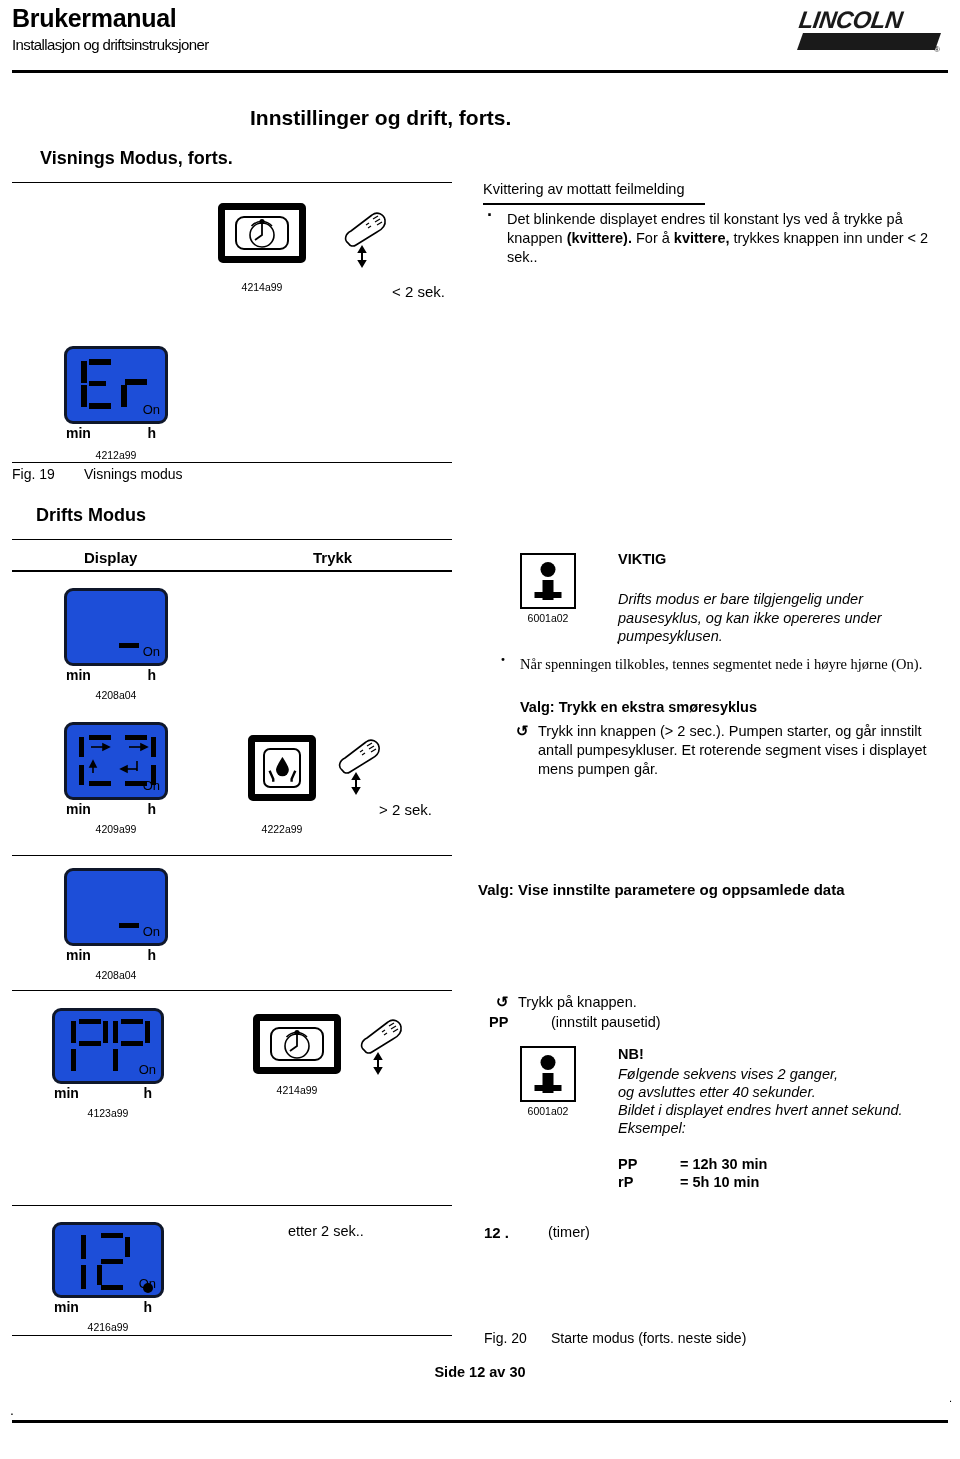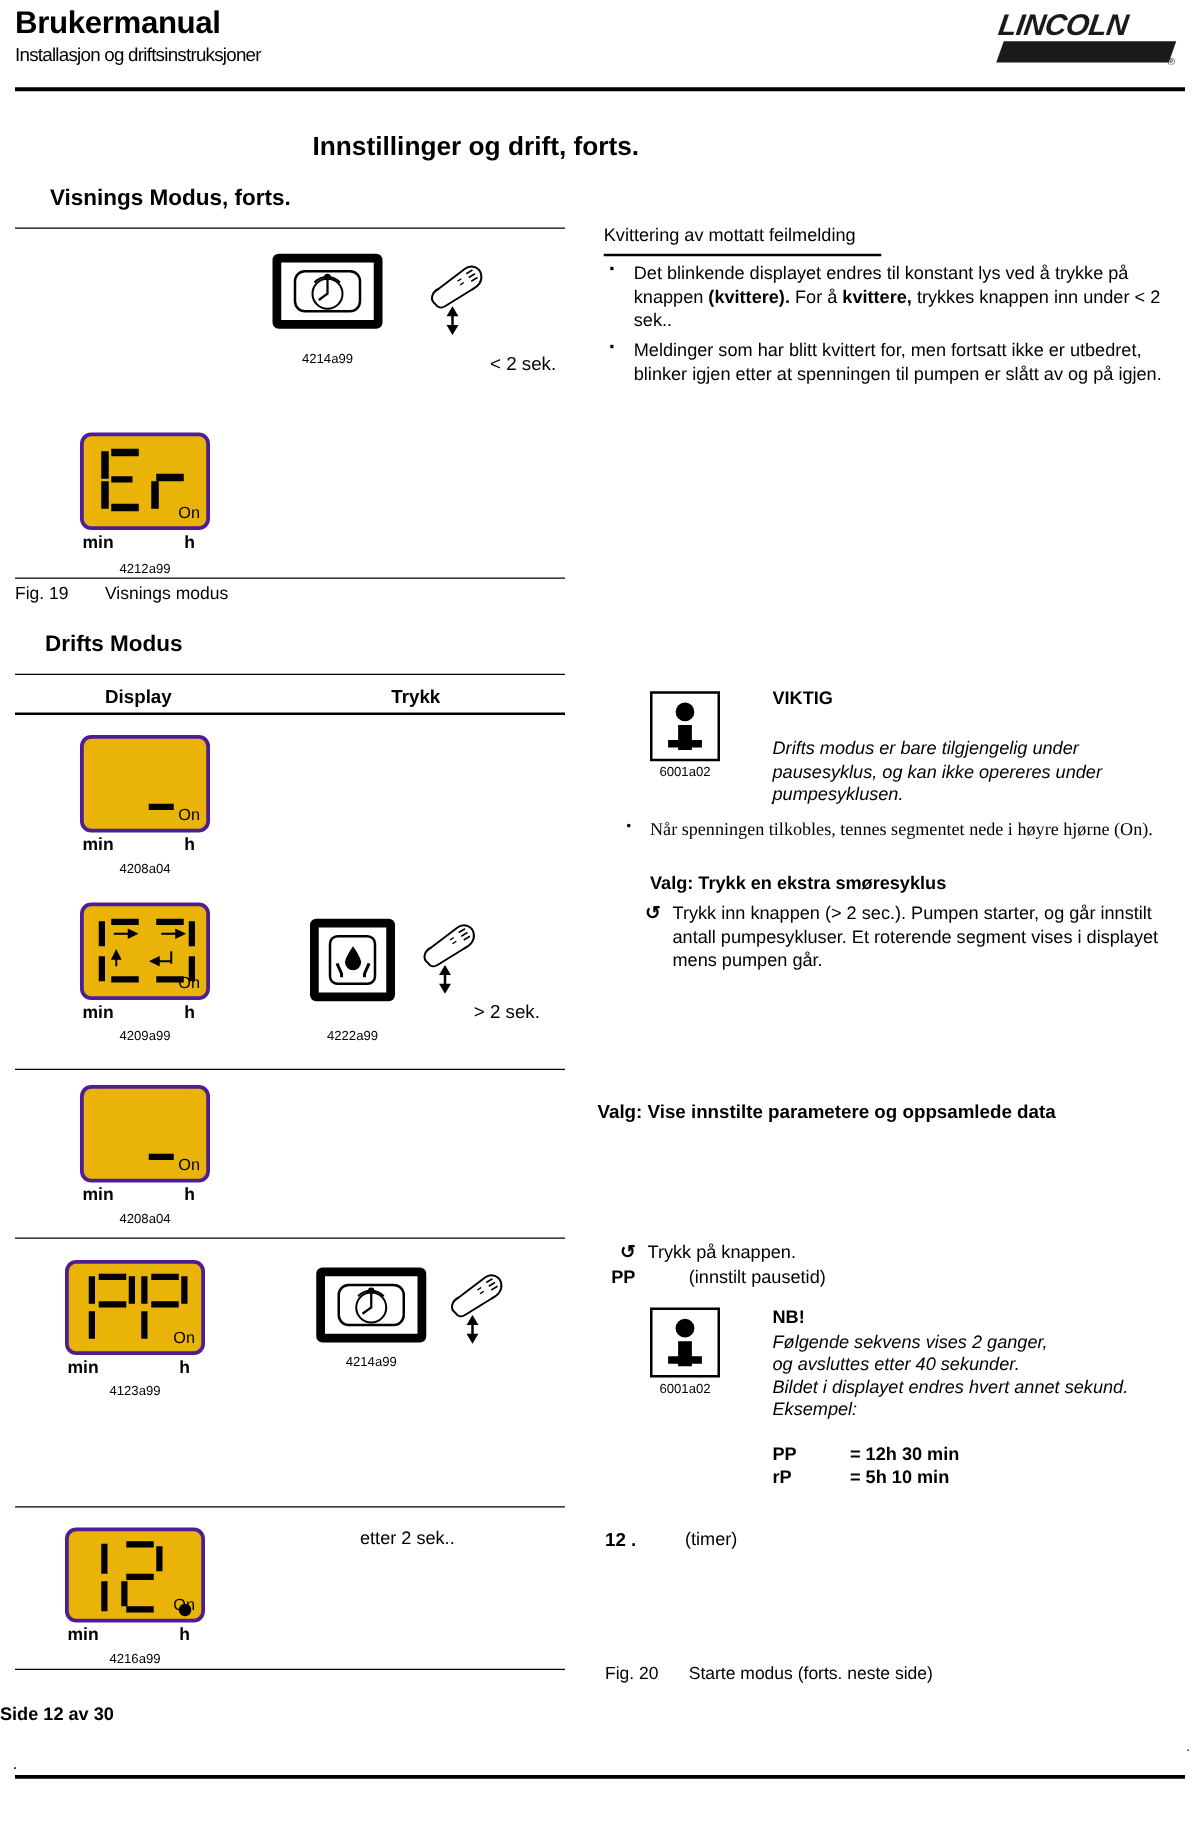--- a/index.html
+++ b/index.html
@@ -91,23 +91,23 @@
     display: flex; align-items: center; justify-content: center;
   }
   .fig-code {
     font-size: 10.5px;
     text-align: center;
     white-space: nowrap;
   }
 
   
   .lcd {
-    border: 3px solid #4c1d95;
+    border: 3px solid #0f172a;
     border-radius: 9px;
-    background: #eab308;
+    background: #1d4ed8;
     position: relative;
     text-align: right;
   }
   .lcd .on-label {
     position: absolute; right: 5px; bottom: 4px;
     font-size: 13px; font-family: "Liberation Sans", sans-serif;
   }
   .lcd-minh {
     position: relative; width: 100%;
     font-size: 14px; font-weight: bold;
@@ -170,21 +170,21 @@
     font-size: 15px; font-weight: bold;
     transform: scaleX(-1);
   }
 
   #footer-rule {
     left: 12px; top: 1420px; width: 936px; height: 3px;
     background: #000; border-top: 1px solid #000;
   }
   #footer-page {
     left: 0; top: 1364px; width: 960px;
-    text-align: left; font-size: 14.5px; font-weight: bold;
+    text-align: center; font-size: 14.5px; font-weight: bold;
   }
   #footer-dot-left { left: 10px; top: 1402px; font-size: 14px; }
   #footer-dot-right { right: 8px; top: 1392px; font-size: 11px; }
 </style>
 </head>
 <body>
 
 <div class="abs" id="header-title">Brukermanual</div>
 <div class="abs" id="header-subtitle">Installasjon og driftsinstruksjoner</div>
 
@@ -239,23 +239,20 @@
 </div>
 
 <div class="abs" style="left:392px; top:283px; font-size:15px;">&lt; 2 sek.</div>
 
 <div class="abs" id="kvittering-heading">Kvittering av mottatt feilmelding</div>
 <div class="abs" id="kvittering-rule"></div>
 
 <div class="abs" id="kvittering-list">
   <div class="bullet-item">
     <span>Det blinkende displayet endres til konstant lys ved å trykke på knappen </span><b>(kvittere).</b><span> For å </span><b>kvittere,</b><span> trykkes knappen inn under &lt; 2 sek..</span>
-  </div>
-  <div class="bullet-item">
-    <span>Meldinger som har blitt kvittert for, men fortsatt ikke er utbedret, blinker igjen etter at spenningen til pumpen er slått av og på igjen.</span>
   </div>
 </div>
 
 <div class="abs" style="left:64px; top:346px;">
   <div class="lcd" style="width:104px; height:78px;">
     
     <svg width="100" height="74" viewBox="0 0 100 74">
       <g fill="#000">
 
         <rect x="14" y="12" width="6" height="22"></rect>

